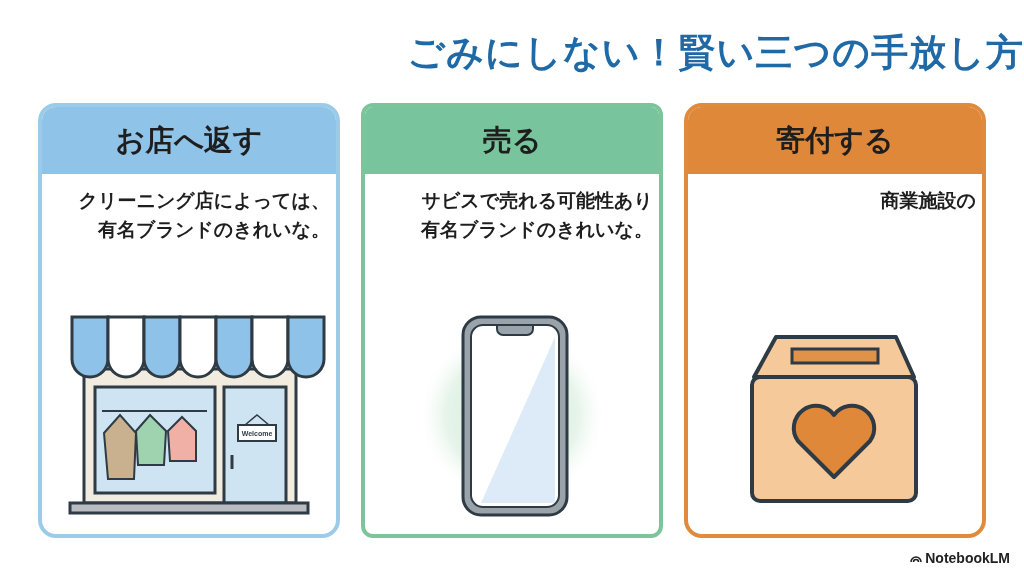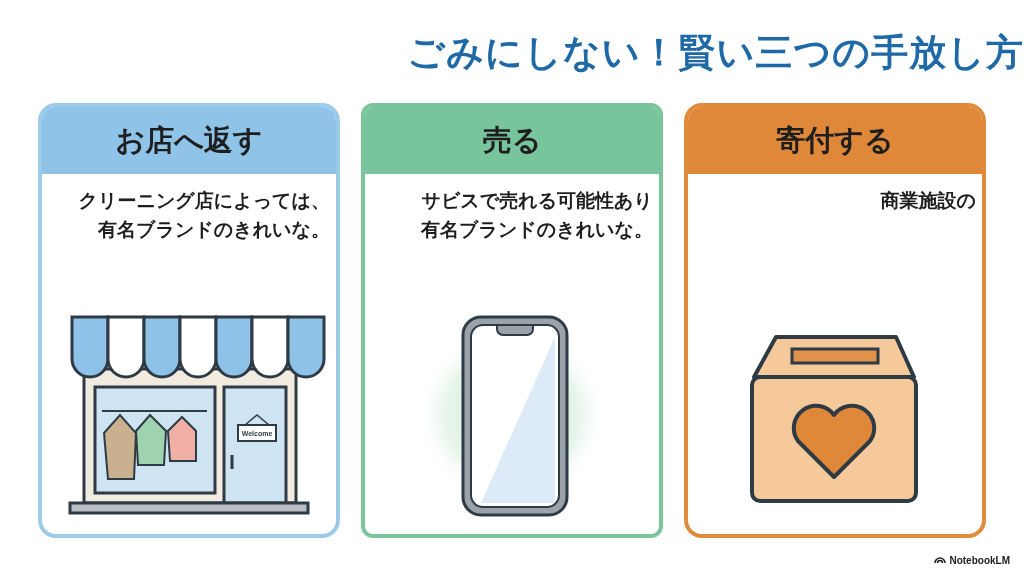--- a/index.html
+++ b/index.html
@@ -25,21 +25,21 @@
   }
   .card .desc div { white-space:nowrap; }
   .illu { position:absolute; left:0; right:0; }
   #c1 { left:38px; border-color:#9ccbea; }
   #c1 .head { background:#8fc4e8; }
   #c2 { left:361px; border-color:#7cc59c;border-radius:12px; }
   #c2 .head { background:#78c49c; }
   #c3 { left:684px; border-color:#e08a3c; }
   #c3 .head { background:#df883a; }
   .brand {
-    position:absolute; right:14px; bottom:6px; font-size:10px; color:#222; font-weight:bold;
+    position:absolute; right:14px; bottom:6px; font-size:14px; color:#222; font-weight:bold;
     font-family:"Liberation Sans", sans-serif; display:flex; align-items:center; gap:3px;
   }
 </style>
 </head>
 <body>
 
 <div class="title">ごみにしない！賢い三つの手放し方</div>
 
 <div class="card" id="c1">
   <div class="head">お店へ返す</div>

